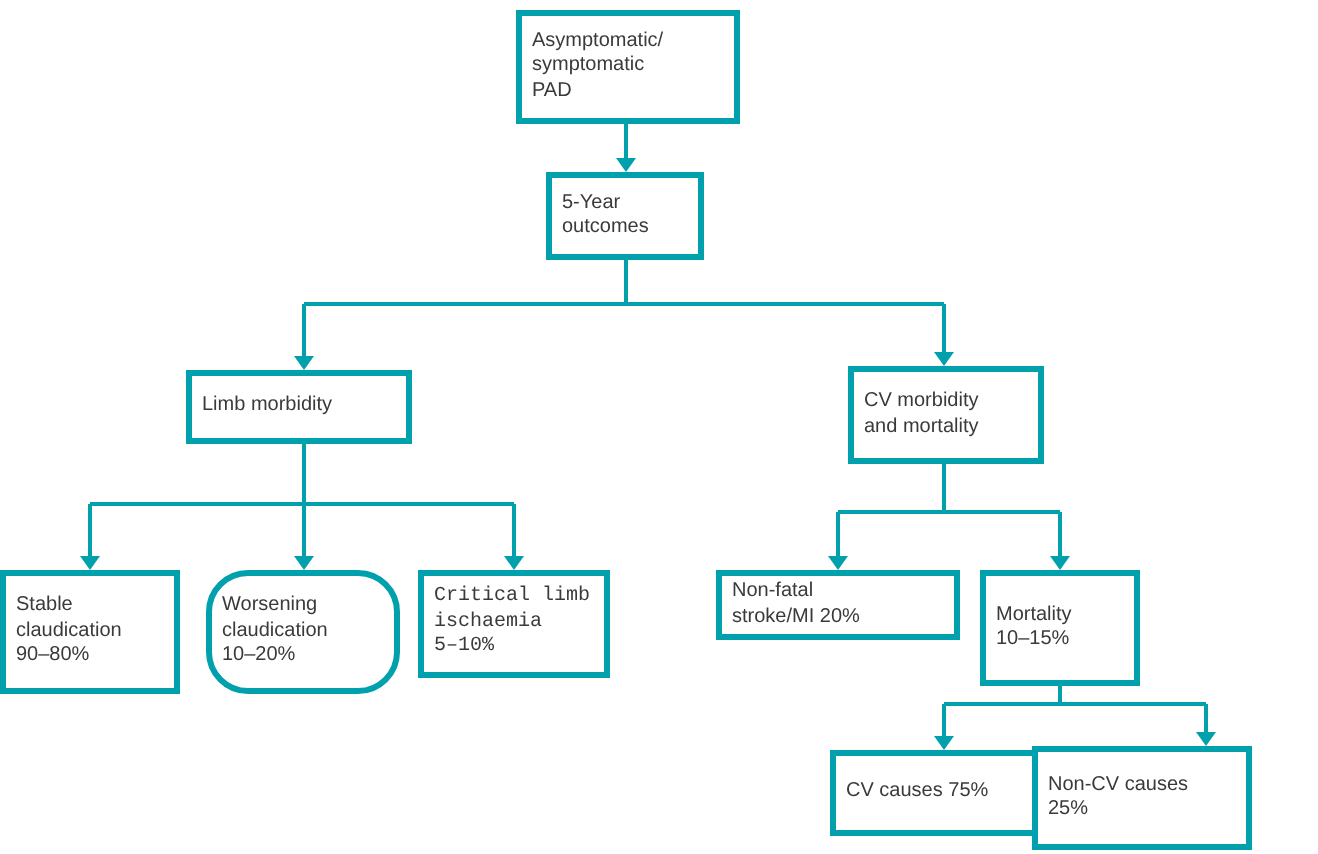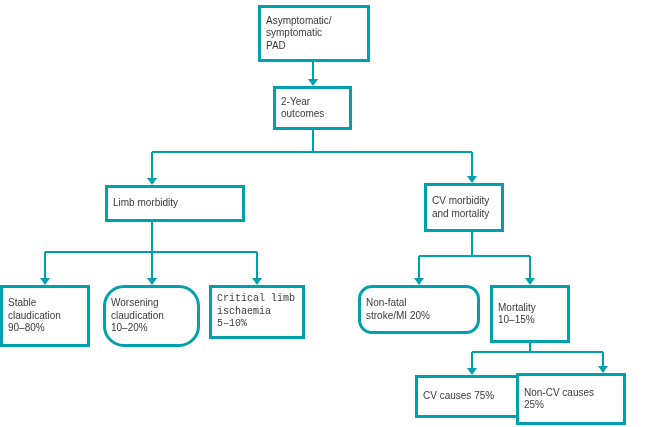--- a/index.html
+++ b/index.html
@@ -69,41 +69,41 @@
       <polygon points="525,278 535,278 530,285"></polygon>
       <polygon points="467,368 477,368 472,375"></polygon>
       <polygon points="598,366 608,366 603,373"></polygon>
     </g>
   </svg>
 
   <div class="box" style="left:258px; top:5px; width:112px; height:57px;">Asymptomatic/
 symptomatic
 PAD</div>
 
-  <div class="box" style="left:273px; top:86px; width:79px; height:44px;">2-Year
+  <div class="box" style="left:273px; top:86px; width:79px; height:44px;">5-Year
 outcomes</div>
 
-  <div class="box" style="left:105px; top:185px; width:140px; height:37px;">Limb morbidity</div>
+  <div class="box" style="left:93px; top:185px; width:113px; height:37px;">Limb morbidity</div>
 
-  <div class="box" style="left:424px; top:183px; width:80px; height:49px;">CV morbidity
+  <div class="box" style="left:424px; top:183px; width:98px; height:49px;">CV morbidity
 and mortality</div>
 
   <div class="box" style="left:0px; top:285px; width:90px; height:62px;">Stable
 claudication
 90–80%</div>
 
   <div class="box" style="left:103px; top:285px; width:97px; height:62px;border-radius:21px;">Worsening
 claudication
 10–20%</div>
 
   <div class="box" style="left:209px; top:285px; width:96px; height:54px;font-family:Liberation Mono, monospace;">Critical limb
 ischaemia
 5–10%</div>
 
-  <div class="box" style="left:358px; top:285px; width:122px; height:49px;border-radius:14px;">Non-fatal
+  <div class="box" style="left:358px; top:285px; width:122px; height:35px;">Non-fatal
 stroke/MI 20%</div>
 
   <div class="box" style="left:490px; top:285px; width:80px; height:58px;">Mortality
 10–15%</div>
 
   <div class="box" style="left:415px; top:375px; width:128px; height:43px;">CV causes 75%</div>
 
   <div class="box" style="left:516px; top:373px; width:110px; height:52px;">Non-CV causes
 25%</div>
 

